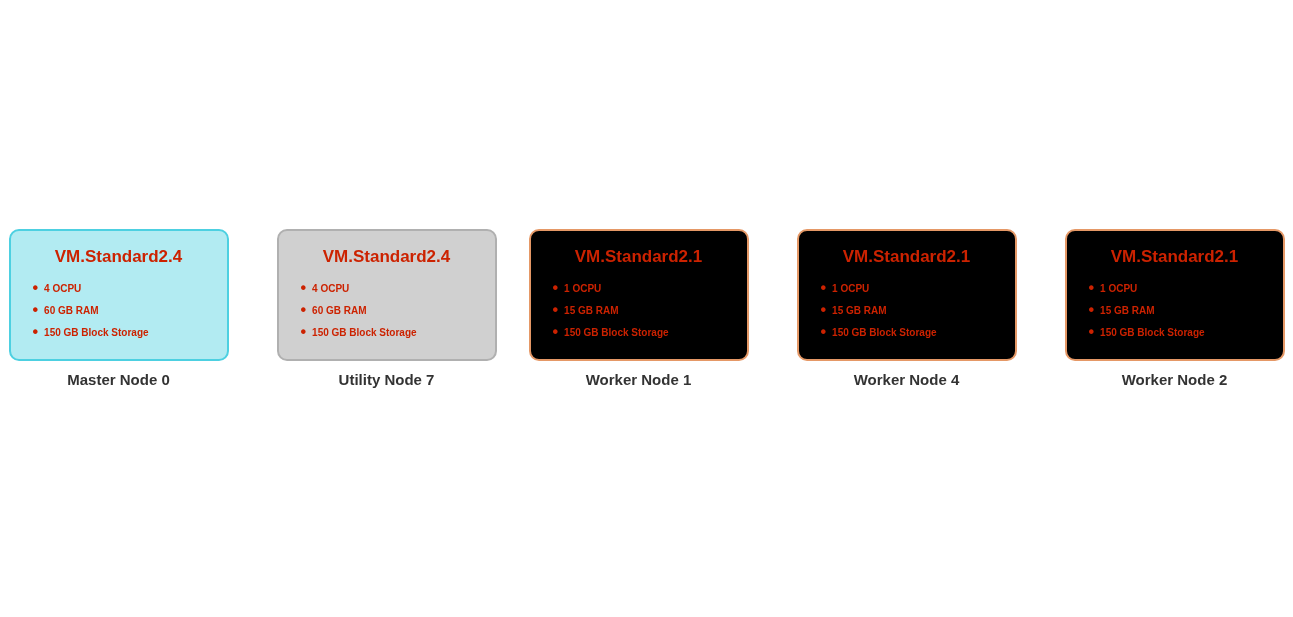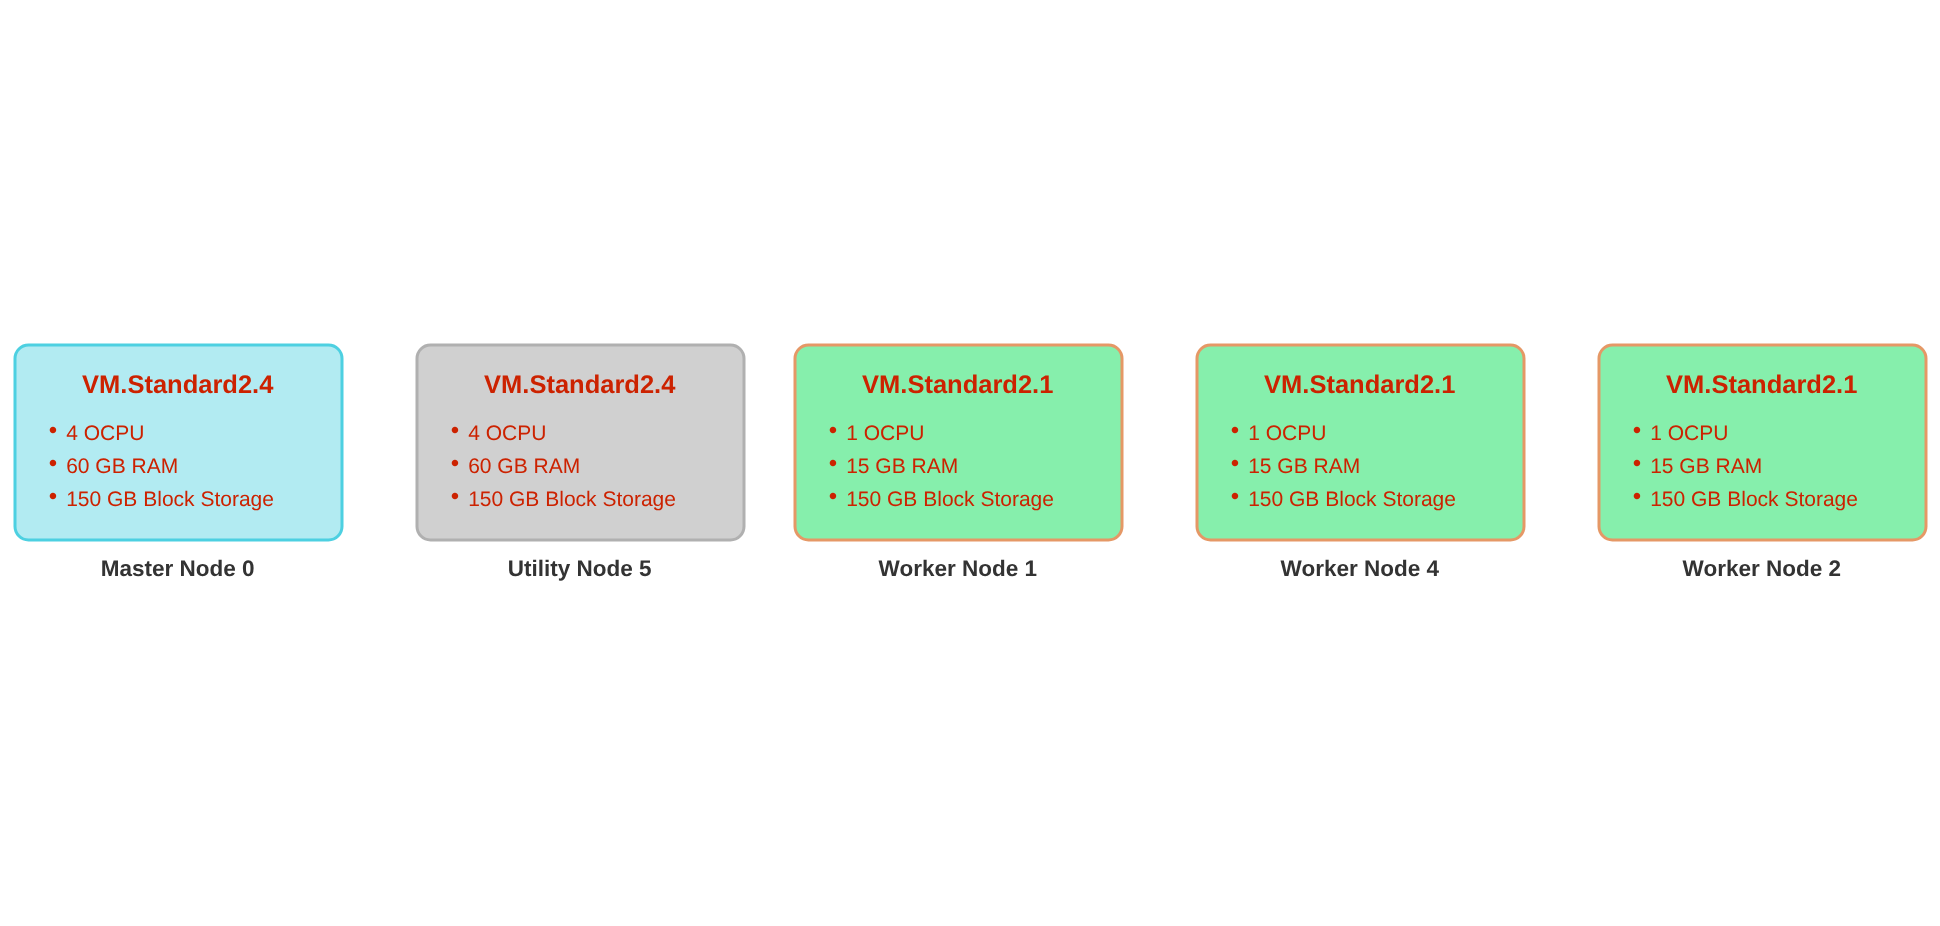--- a/index.html
+++ b/index.html
@@ -47,40 +47,40 @@
       background-color: #b2ebf2;
       border: 2px solid #4dd0e1;
     }
 
     .node-card.utility {
       background-color: #d0d0d0;
       border: 2px solid #b0b0b0;
     }
 
     .node-card.worker {
-      background-color: #86efac;
+      background-color: #000000;
       border: 2px solid #e59866;
     }
 
     .node-title {
       font-size: 17px;
       font-weight: bold;
       color: #cc2200;
       text-align: center;
       margin-bottom: 10px;
     }
 
     .node-specs {
       list-style: none;
       padding: 0;
     }
 
     .node-specs li {
-      font-size: 14px;
-      font-weight: normal;
+      font-size: 10px;
+      font-weight: bold;
       color: #cc2200;
       padding: 2px 0;
       display: flex;
       align-items: center;
       gap: 6px;
     }
 
     .node-specs li::before {
       content: "•";
       font-size: 16px;
@@ -112,21 +112,21 @@
       </div>
       <div class="node-container">
         <div class="node-card utility">
           <div class="node-title">VM.Standard2.4</div>
           <ul class="node-specs">
             <li>4 OCPU</li>
             <li>60 GB RAM</li>
             <li>150 GB Block Storage</li>
           </ul>
         </div>
-        <div class="node-label">Utility Node 5</div>
+        <div class="node-label">Utility Node 7</div>
       </div>
     </div>
   <div class="row" id="bottom-row">
       <div class="node-container">
         <div class="node-card worker">
           <div class="node-title">VM.Standard2.1</div>
           <ul class="node-specs">
             <li>1 OCPU</li>
             <li>15 GB RAM</li>
             <li>150 GB Block Storage</li>

